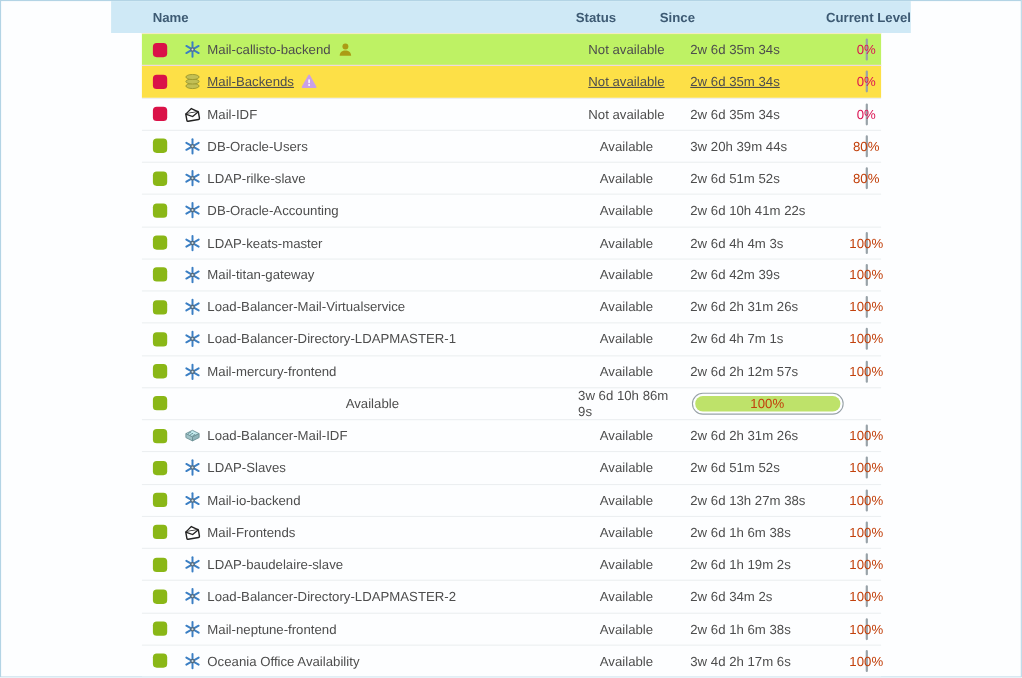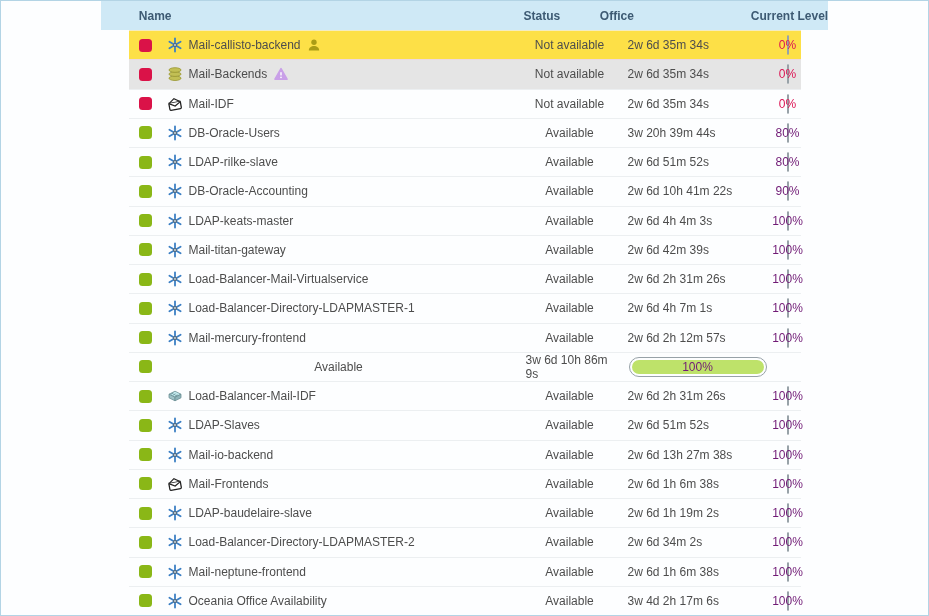--- a/index.html
+++ b/index.html
@@ -27,22 +27,22 @@
   .rows { flex:1 1 auto; display:flex; flex-direction:column; }
   .row {
     flex:1 1 0;
     display:grid;
     grid-template-columns:30px 360px 102px 158px 1fr;
     align-items:center;
     font-size:12px; color:#4d4d4d;
     border-top:1px solid #eceff1;
     background:#fdfeff;
   }
-  .row.yellow   { background:#fde047; border-top-color:#f4ecc0; }
-  .row.lavender { background:#e5e5e5; border-top-color:#ecd9e0; }
+  .row.yellow   { background:#bef264; border-top-color:#f4ecc0; }
+  .row.lavender { background:#fde047; border-top-color:#ecd9e0;text-decoration:underline; }
   .cell-state { display:flex; justify-content:flex-start; padding-left:10px; }
   .state-dot { width:13px; height:13px; border-radius:3.5px; }
   .state-critical { background:#da1248; }
   .state-ok { background:#8ab717; }
   .cell-name { display:flex; align-items:center; gap:5px; padding-left:8px; overflow:hidden; white-space:nowrap; }
   .icon { display:inline-flex; align-items:center; justify-content:center; width:17px; height:17px; flex:0 0 auto; }
   .icon svg { display:block; }
   .name-text { cursor:pointer; }
   .cell-status { text-align:center; }
   .cell-since { padding-left:7px; }
@@ -54,32 +54,32 @@
   }
   .bar-fill {
     position:absolute; top:2px; left:2px; bottom:2px;
     background:#bee26a; border-radius:8px;
   }
   .bar-label {
     position:absolute; inset:0;
     display:flex; align-items:center; justify-content:center;
     font-size:12px;
   }
-  .bar-label.ok  { color:#701a75; }
+  .bar-label.ok  { color:#c2410c; }
   .bar-label.crit{ color:#dc1453; }
 </style>
 </head>
 <body>
 
 <div class="table-wrap">
   <div class="hdr">
     <div></div>
     <div class="h-name">Name</div>
     <div class="h-status">Status</div>
-    <div class="h-since">Office</div>
+    <div class="h-since">Since</div>
     <div class="h-level">Current Level</div>
   </div>
   <div class="rows" id="rows">
       <div class="row yellow">
     <div class="cell cell-state">
       <span class="state-dot state-critical"></span>
     </div>
     <div class="cell cell-name">
       <span class="icon icon-main">
         <svg viewBox="0 0 16 16" width="16" height="16">
@@ -247,26 +247,20 @@
           <circle cx="8" cy="8" r="2.1" fill="#5a6b77"></circle>
           <circle cx="8" cy="8" r="0.9" fill="#cfe0ee"></circle>
         </svg>
       </span>
 
       <span class="name-text">DB-Oracle-Accounting</span>
 
     </div>
     <div class="cell cell-status">Available</div>
     <div class="cell cell-since">2w 6d 10h 41m 22s</div>
-    <div class="cell cell-bar">
-      <div class="bar">
-        <div class="bar-fill" style="width: calc(90% - 4px);"></div>
-        <div class="bar-label ok">90%</div>
-      </div>
-    </div>
   </div>
       <div class="row plain">
     <div class="cell cell-state">
       <span class="state-dot state-ok"></span>
     </div>
     <div class="cell cell-name">
       <span class="icon icon-main">
         <svg viewBox="0 0 16 16" width="16" height="16">
           <g stroke="#3b7fc4" stroke-width="1.8" stroke-linecap="round">
             <line x1="8" y1="1.5" x2="8" y2="14.5"></line>

